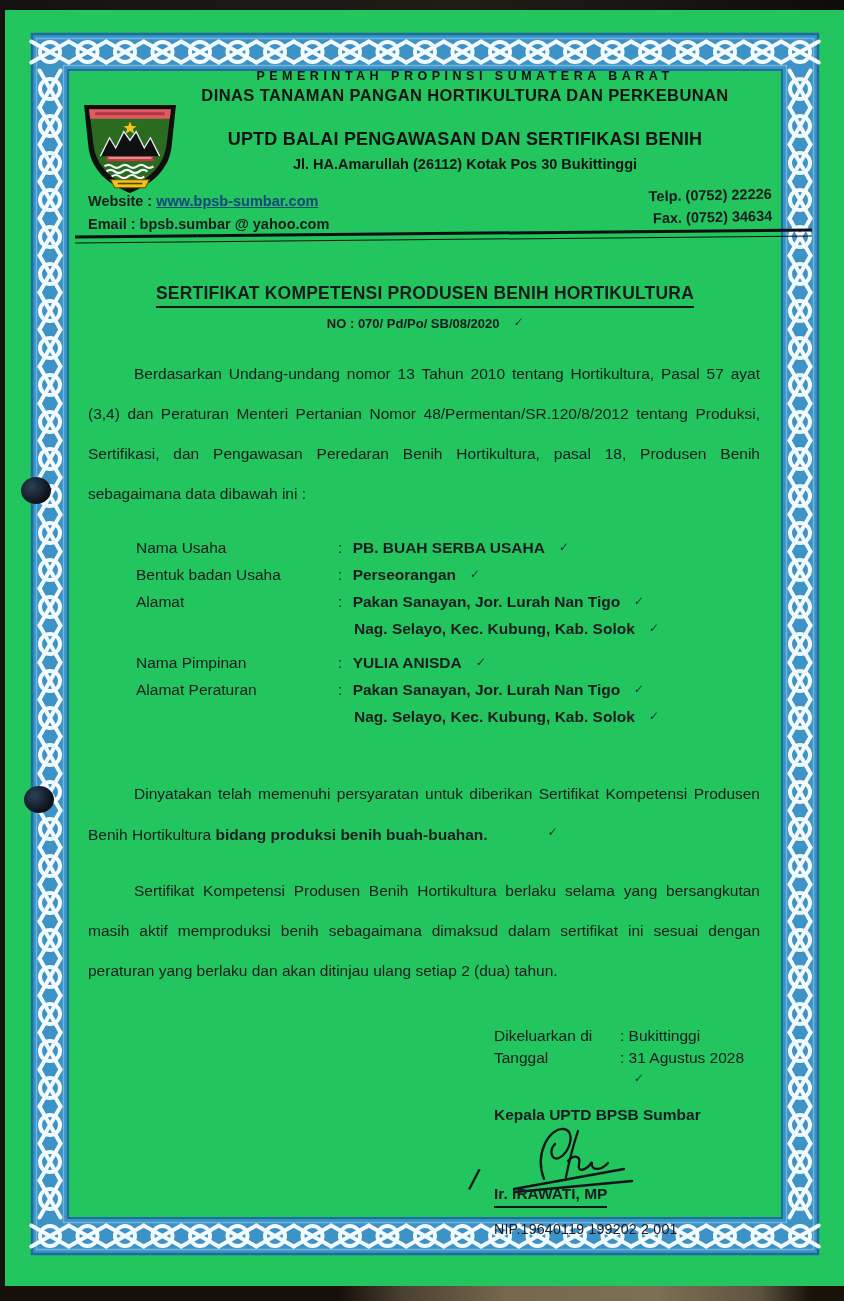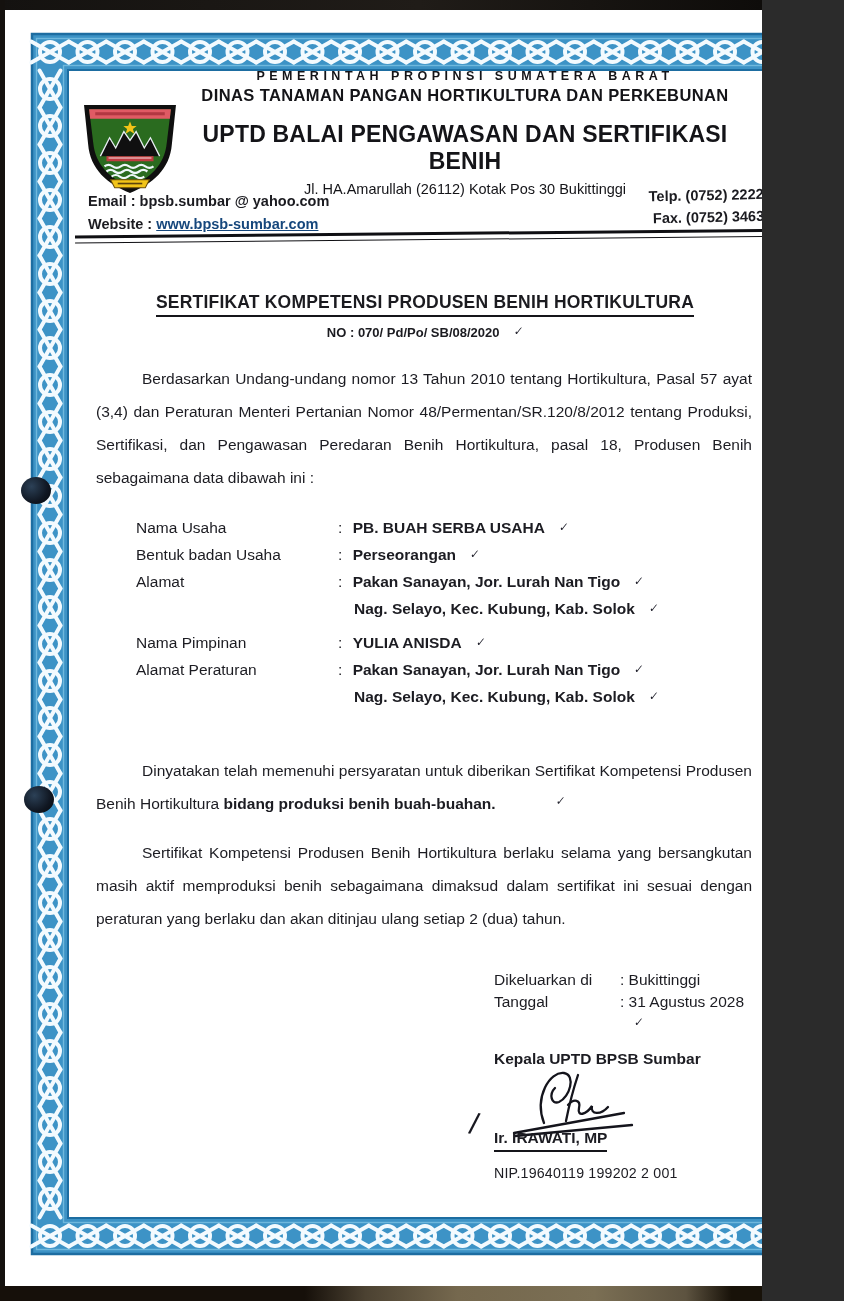--- a/index.html
+++ b/index.html
@@ -1,52 +1,52 @@
 <!DOCTYPE html>
 <html><head>
 <meta charset="utf-8">
 <style>
   html,body{margin:0;padding:0;background:#2b2b2b;}
-  .page{position:relative;width:762px;height:1301px;background:#ffffff;overflow:hidden;
+  .page{position:relative;width:844px;height:1301px;background:#22c55e;overflow:hidden;
         font-family:"Liberation Sans","DejaVu Sans",sans-serif;color:#1b1b20;}
   
   .edge-top{position:absolute;left:0;top:0;width:100%;height:10px;
             background:linear-gradient(90deg,#141210,#201c18 55%,#0e0c0a);}
   .edge-left{position:absolute;left:0;top:0;width:5px;height:100%;background:#14110e;}
   .edge-bottom{position:absolute;left:0;bottom:0;width:100%;height:15px;
             background:linear-gradient(90deg,#16100a 0%,#16100a 40%,#4c4232 48%,#75684e 60%,#7b6f54 78%,#5d5340 90%,#181209 96%,#181209 100%);}
   .hole{position:absolute;width:30px;height:27px;border-radius:50%;
         background:radial-gradient(circle at 35% 35%,#2c4157,#101722 60%,#05070b);}
   .hole-1{left:21px;top:477px;}
   .hole-2{left:24px;top:786px;}
   #knot-border{position:absolute;left:0;top:0;}
 
   
   .logo{position:absolute;left:78px;top:102px;width:104px;height:94px;}
   .lh-text{position:absolute;left:165px;top:69px;width:600px;text-align:center;color:#141418;}
   .lh-gov{font-size:12.5px;font-weight:bold;letter-spacing:4.5px;}
   .lh-dept{font-size:16.5px;font-weight:bold;letter-spacing:.4px;margin-top:3px;}
-  .lh-office{font-size:23px;font-weight:bold;margin-top:16px;letter-spacing:.2px;}
-  .lh-addr{font-size:14.5px;font-weight:normal;margin-top:6px;}
+  .lh-office{font-size:18px;font-weight:bold;margin-top:24px;letter-spacing:.2px;}
+  .lh-addr{font-size:14.5px;font-weight:bold;margin-top:6px;}
   .contact-left{position:absolute;left:88px;top:190px;font-size:14.5px;font-weight:600;line-height:23px;}
   .site-link{text-decoration:underline;}
   .contact-right{position:absolute;left:560px;top:185px;width:212px;text-align:right;
                  font-size:14.5px;font-weight:600;line-height:22px;transform:rotate(-1.2deg);}
   .divider{position:absolute;left:75px;top:232px;width:737px;height:4px;
            border-top:3.5px solid #0f0f13;border-bottom:1.5px solid #0f0f13;transform:rotate(-0.55deg);}
 
   
-  .title-block{position:absolute;left:130px;top:292px;width:590px;text-align:center;}
+  .title-block{position:absolute;left:130px;top:283px;width:590px;text-align:center;}
   .cert-title{display:inline-block;font-size:17.5px;font-weight:bold;letter-spacing:.2px;
               border-bottom:2.5px solid #15151a;padding-bottom:2px;}
   .cert-no{margin-top:7px;font-size:13px;font-weight:bold;}
 
   
   .doc{position:absolute;left:88px;top:354px;width:672px;font-size:15.5px;color:#1c1c22;}
-  .doc p{margin:8px;text-align:justify;text-indent:46px;line-height:33px;}
+  .doc p{margin:0;text-align:justify;text-indent:46px;line-height:40px;}
   .fields{margin:20px 0 0 48px;}
   .field-row{display:grid;grid-template-columns:202px 1fr;line-height:27px;}
   .field-row:nth-child(4){margin-top:7px;}
   .f-value b{font-weight:bold;padding-left:6px;}
   .v2-line{padding-left:10px;}
   .check{font-family:"DejaVu Sans",sans-serif;font-size:11.5px;color:#23232e;display:inline-block;
          margin-left:14px;transform:rotate(-6deg) skewX(-12deg);vertical-align:2px;}
   .p-statement{margin-top:44px !important;}
   .p-validity{margin-top:16px !important;}
 
@@ -411,22 +411,22 @@
   </svg>
 
   <div class="lh-text">
     <div class="lh-gov">PEMERINTAH PROPINSI SUMATERA BARAT</div>
     <div class="lh-dept">DINAS TANAMAN PANGAN HORTIKULTURA DAN PERKEBUNAN</div>
     <div class="lh-office">UPTD BALAI PENGAWASAN DAN SERTIFIKASI BENIH</div>
     <div class="lh-addr">Jl. HA.Amarullah  (26112)  Kotak Pos 30 Bukittinggi</div>
   </div>
 
   <div class="contact-left">
+    <div><span>Website : </span><span class="site-link" id="site-link" style="color: rgb(22, 71, 124);">www.bpsb-sumbar.com</span></div>
     <div>Email : bpsb.sumbar @ yahoo.com</div>
-    <div><span>Website : </span><span class="site-link" id="site-link" style="color: rgb(22, 71, 124);">www.bpsb-sumbar.com</span></div>
   </div>
 
   <div class="contact-right">
     <div>Telp. (0752) 22226</div>
     <div>Fax. (0752) 34634</div>
   </div>
 
   <div class="divider"></div>
 
   <div class="title-block">

